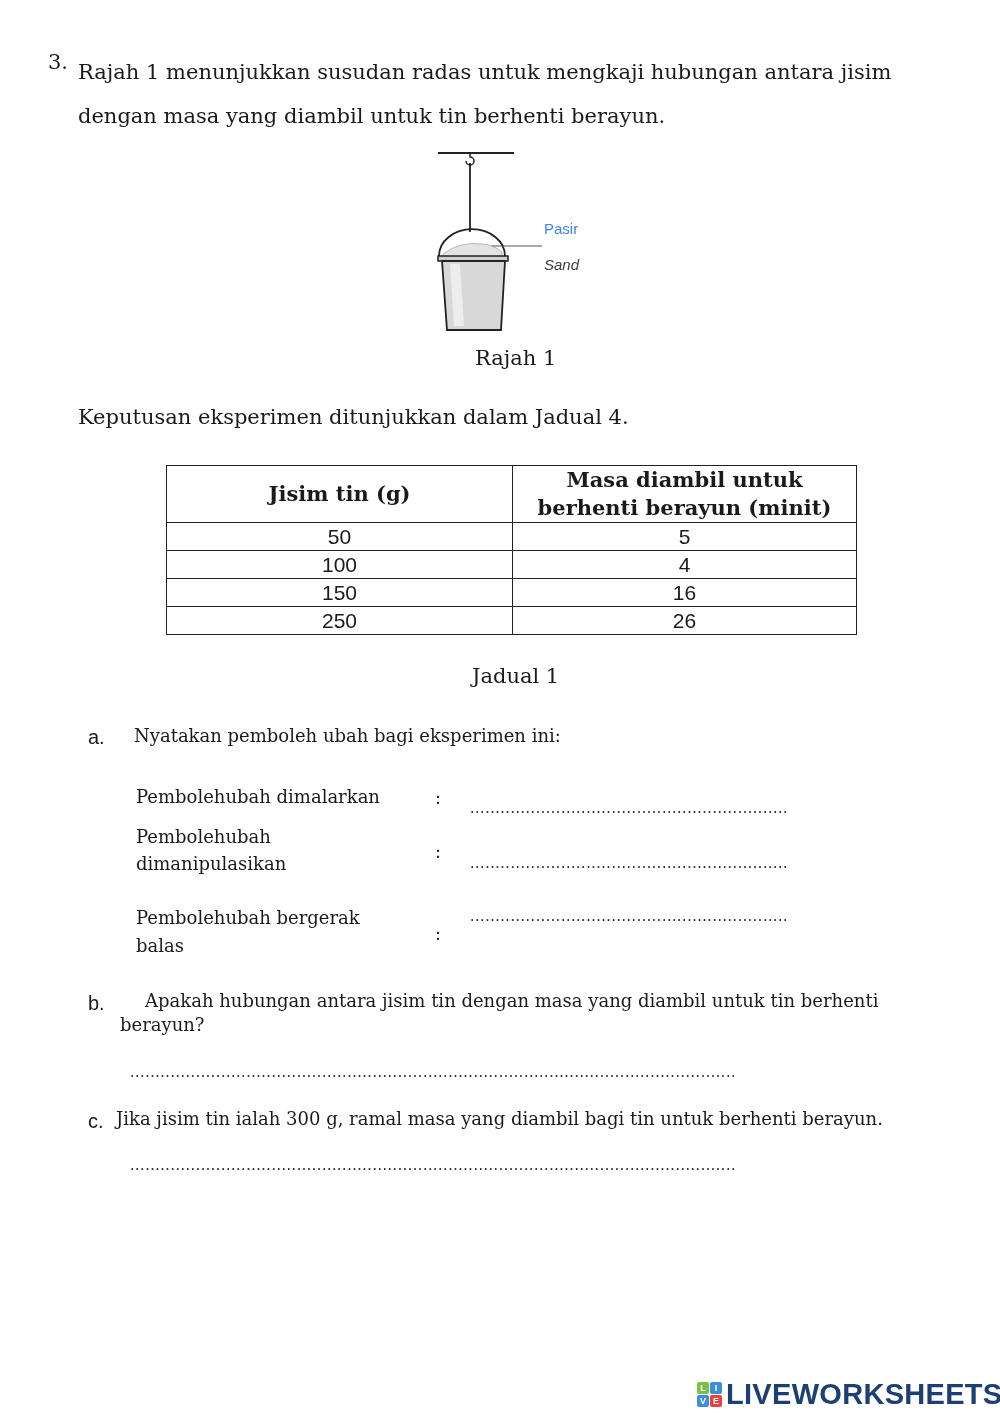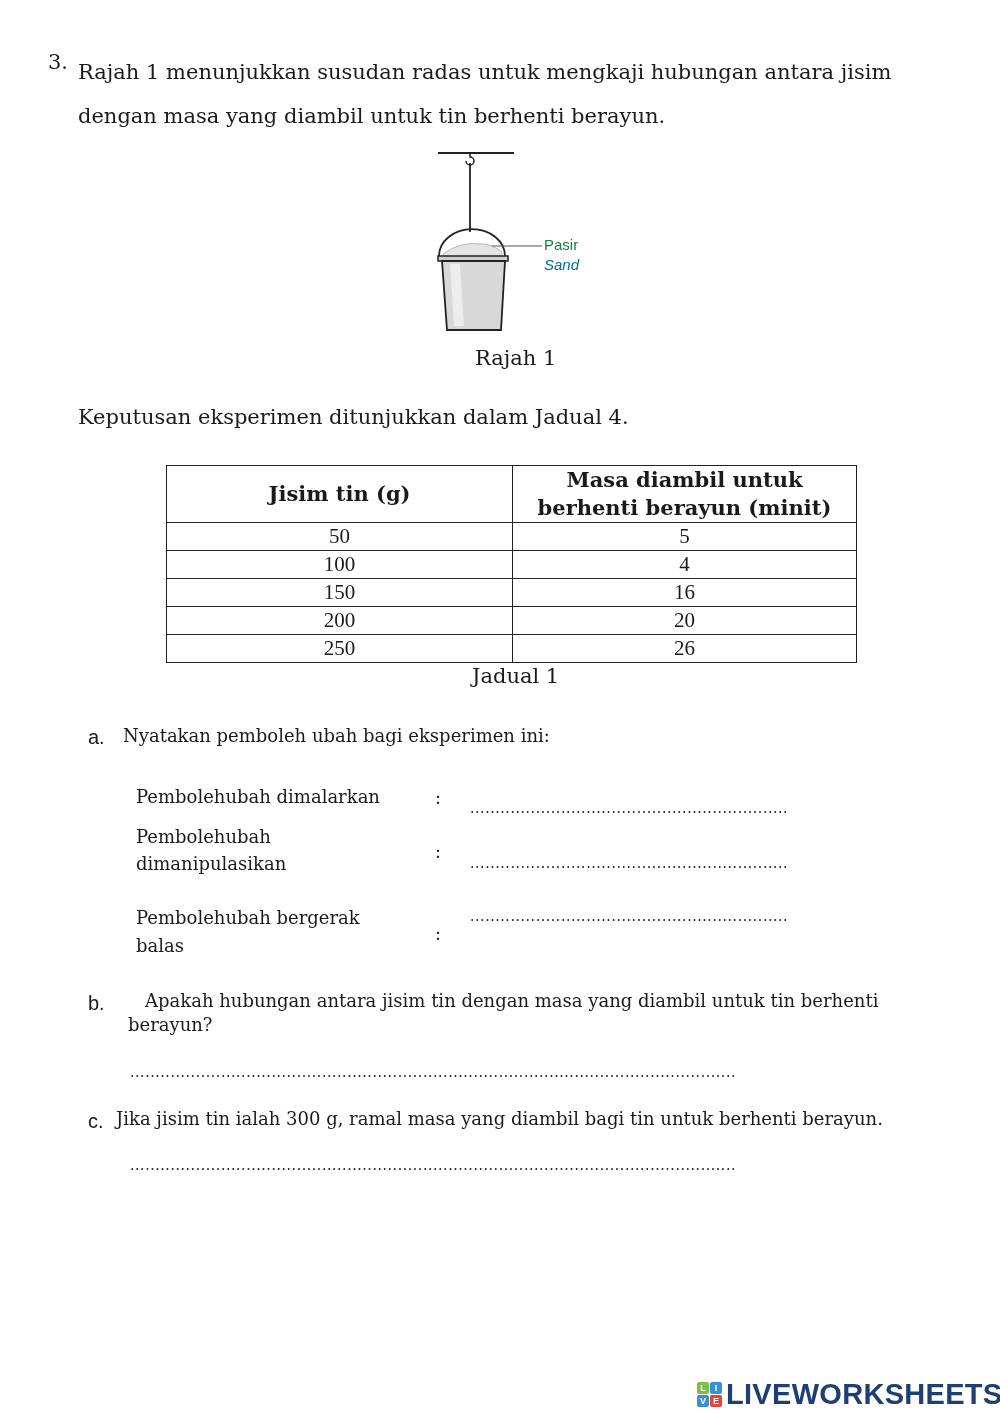--- a/index.html
+++ b/index.html
@@ -7,21 +7,21 @@
            font-family: "DejaVu Serif", "Liberation Serif", serif; }
     .abs { position:absolute; }
     .q-num { left:48px; top:50px; font-size:21px; }
     .q-text { left:78px; top:50px; width:850px; font-size:21px; line-height:44px; }
     .figure { left:430px; top:148px; width:200px; height:200px; }
     .cap1 { left:475px; top:346px; font-size:21px; }
     .intro { left:78px; top:405px; font-size:21px; }
     table.data { position:absolute; left:166px; top:465px; width:691px; border-collapse:collapse; }
     table.data th, table.data td { border:1px solid #222; text-align:center; }
     table.data th { font-weight:bold; font-size:21px; line-height:28px; height:54px; padding:0; }
-    table.data td { font-family:Liberation Serif, serif; font-size:21px; height:27px; padding:0; }
+    table.data td { font-family:Liberation Sans, sans-serif; font-size:21px; height:27px; padding:0; }
     .cap2 { left:472px; top:664px; font-size:21px; }
     .sub-letter { font-family:"Liberation Sans", sans-serif; font-size:20px; }
     .sub-text { font-size:18px; }
     .lbl { font-size:18px; line-height:28px; }
     .colon { font-size:18px; }
     .dots { font-size:14px; letter-spacing:0.6px; color:#222; overflow:hidden; white-space:nowrap; }
     .logo { left:697px; top:1378px; display:flex; align-items:center; }
     .logo-blocks { display:grid; grid-template-columns:12px 12px; grid-template-rows:12px 12px; gap:1px; margin-right:4px; }
     .logo-blocks span { font-family:"Liberation Sans", sans-serif; font-size:9px; font-weight:bold; color:#fff;
                         display:flex; align-items:center; justify-content:center; border-radius:2px; }
@@ -38,22 +38,22 @@
     <line x1="8" y1="5" x2="84" y2="5" stroke="#222" stroke-width="2"></line>
     <path d="M40 5 v4 a4 4 0 1 1 -4 4" fill="none" stroke="#222" stroke-width="1.5"></path>
     <line x1="40" y1="15" x2="40" y2="84" stroke="#222" stroke-width="1.8"></line>
     <path d="M9 108 A32 26 0 0 1 75 108" fill="none" stroke="#222" stroke-width="1.8"></path>
     <path d="M13 106 Q30 93 52 96 Q62 96 72 104 L72 110 L13 110 Z" fill="#e4e4e4" stroke="#aaa" stroke-width="0.8"></path>
     <rect x="8" y="108" width="70" height="5" fill="#cfcfcf" stroke="#222" stroke-width="1.5"></rect>
     <path d="M12 113 L17 182 L71 182 L75 113 Z" fill="#d8d8d8" stroke="#222" stroke-width="1.8"></path>
     <path d="M20 116 L24 178 L34 178 L30 116 Z" fill="#ededed"></path>
     <line x1="62" y1="98" x2="112" y2="98" stroke="#555" stroke-width="1"></line>
   </svg>
-  <div class="abs" style="left:114px;top:88px;font-family:'Liberation Sans',sans-serif;font-size:15px;color:#15803d;">Pasir</div>
-  <div class="abs" style="left:114px;top:108px;font-family:'Liberation Sans',sans-serif;font-size:15px;font-style:italic;color:#0369a1;">Sand</div>
+  <div class="abs" style="left:114px;top:72px;font-family:'Liberation Sans',sans-serif;font-size:15px;color:#3b82f6;">Pasir</div>
+  <div class="abs" style="left:114px;top:108px;font-family:'Liberation Sans',sans-serif;font-size:15px;font-style:italic;color:#404040;">Sand</div>
 </div>
 <div class="abs cap1">Rajah 1</div>
 
 <div class="abs intro">Keputusan eksperimen ditunjukkan dalam Jadual 4.</div>
 
 <table class="data">
   <thead>
     <tr>
       <th style="width:345px">Jisim tin (g)</th>
       <th>Masa diambil untuk berhenti berayun (minit)</th>
@@ -66,51 +66,47 @@
       </tr>
     <tr>
         <td>100</td>
         <td>4</td>
       </tr>
     <tr>
         <td>150</td>
         <td>16</td>
       </tr>
     <tr>
-        <td>200</td>
-        <td>20</td>
-      </tr>
-    <tr>
         <td>250</td>
         <td>26</td>
       </tr>
   </tbody>
 </table>
 <div class="abs cap2">Jadual 1</div>
 
 <div class="abs sub-letter" style="left:88px;top:726px;">a.</div>
-<div class="abs sub-text" style="left:123px;top:725px;text-align:center;">Nyatakan pemboleh ubah bagi eksperimen ini:</div>
+<div class="abs sub-text" style="left:134px;top:725px;text-align:center;">Nyatakan pemboleh ubah bagi eksperimen ini:</div>
 
 <div class="abs lbl" style="left:136px;top:783px;">Pembolehubah dimalarkan</div>
 <div class="abs colon" style="left:435px;top:787px;">:</div>
 <div class="abs dots" style="left:470px;top:800px;width:425px;">...............................................................</div>
 
 <div class="abs lbl" style="left:136px;top:823px;">Pembolehubah</div>
 <div class="abs lbl" style="left:136px;top:850px;">dimanipulasikan</div>
 <div class="abs colon" style="left:435px;top:841px;">:</div>
 <div class="abs dots" style="left:470px;top:855px;width:425px;">...............................................................</div>
 
 <div class="abs lbl" style="left:136px;top:904px;">Pembolehubah bergerak</div>
 <div class="abs lbl" style="left:136px;top:932px;">balas</div>
 <div class="abs colon" style="left:435px;top:923px;">:</div>
 <div class="abs dots" style="left:470px;top:908px;width:425px;">...............................................................</div>
 
 <div class="abs sub-letter" style="left:88px;top:992px;">b.</div>
 <div class="abs sub-text" style="left:128px;top:990px;margin-left:17px;">Apakah hubungan antara jisim tin dengan masa yang diambil untuk tin berhenti</div>
-<div class="abs sub-text" style="left:128px;top:1014px;">berayun?</div>
+<div class="abs sub-text" style="left:120px;top:1014px;">berayun?</div>
 <div class="abs dots" style="left:130px;top:1064px;width:805px;">........................................................................................................................</div>
 
 <div class="abs sub-letter" style="left:88px;top:1110px;">c.</div>
 <div class="abs sub-text" style="left:116px;top:1108px;text-align:right;">Jika jisim tin ialah 300 g, ramal masa yang diambil bagi tin untuk berhenti berayun.</div>
 <div class="abs dots" style="left:130px;top:1157px;width:805px;">........................................................................................................................</div>
 
 <div class="abs logo">
   <div class="logo-blocks">
     <span style="background:#7cc242">L</span>
     <span style="background:#3a8fd6">I</span>

